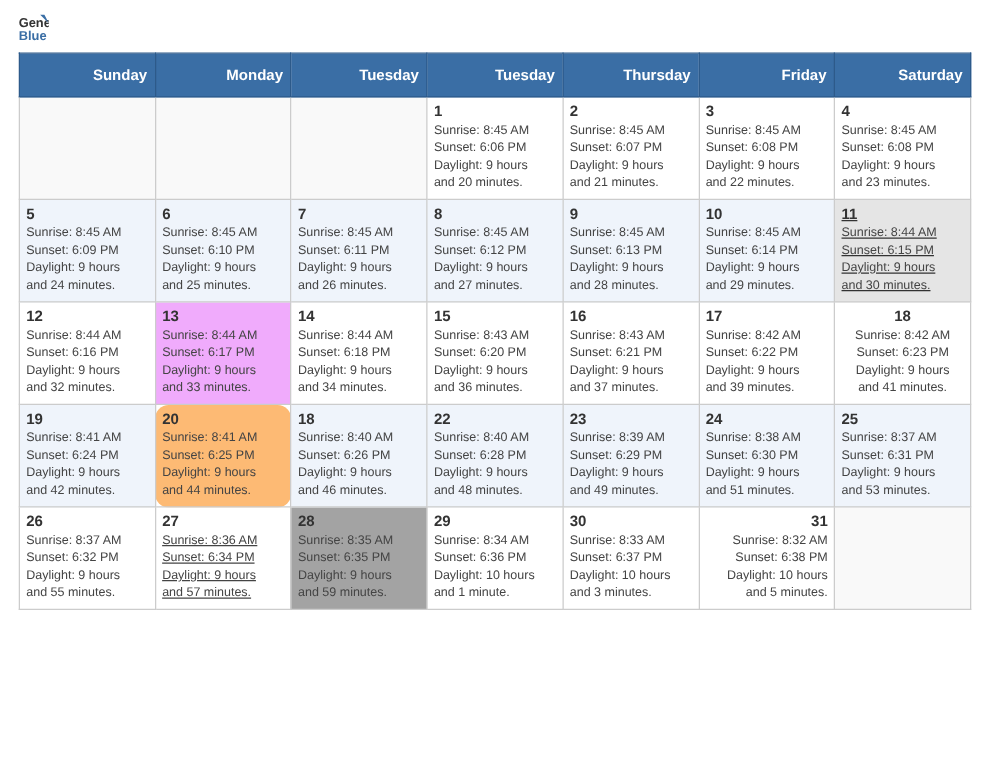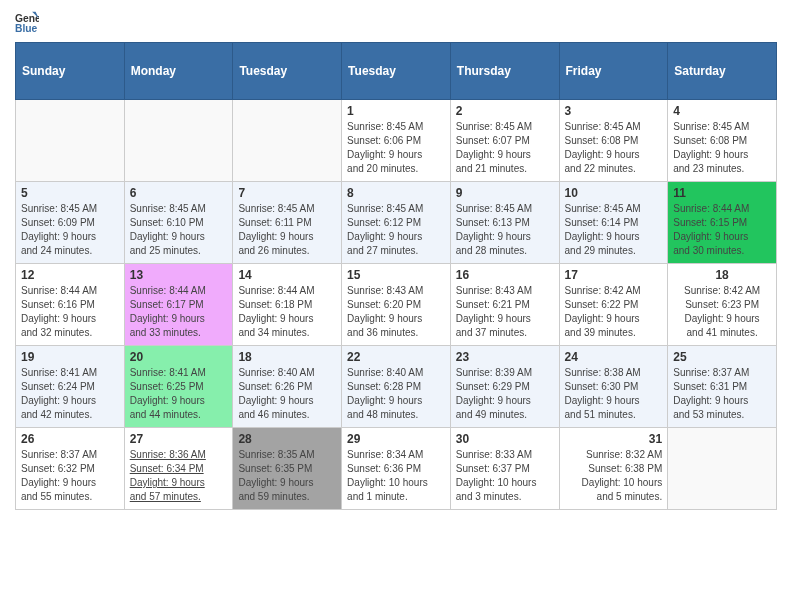--- a/index.html
+++ b/index.html
@@ -54,22 +54,22 @@
       font-size: 14px;
       color: #555;
     }
     .calendar {
       width: 100%;
       border-collapse: collapse;
     }
     .calendar th {
       background-color: #3a6ea5;
       color: #fff;
-      text-align: left;
-      padding: 21px 6px;
+      text-align: right;
+      padding: 10px 6px;
       font-size: 12px;
       font-weight: bold;
       border: 1px solid #2d5a8a;
     }
     .calendar td {
       vertical-align: top;
       padding: 4px 5px;
       border: 1px solid #ccc;
       width: calc(100% / 7);
       height: 82px;
@@ -205,21 +205,21 @@
 Daylight: 9 hours
 and 28 minutes.</div>
           </td>
           <td style="background: rgb(239, 244, 251);">
             <div class="day-number">10</div>
             <div class="day-info" style="white-space: pre-line;">Sunrise: 8:45 AM
 Sunset: 6:14 PM
 Daylight: 9 hours
 and 29 minutes.</div>
           </td>
-          <td style="background: #22c55e;">
+          <td style="background: #e5e5e5; text-decoration: underline;">
             <div class="day-number">11</div>
             <div class="day-info" style="white-space: pre-line;">Sunrise: 8:44 AM
 Sunset: 6:15 PM
 Daylight: 9 hours
 and 30 minutes.</div>
           </td>
         </tr>
         <tr class="week-row">
           <td style="background: rgb(255, 255, 255);">
             <div class="day-number">12</div>
@@ -272,21 +272,21 @@
           </td>
         </tr>
         <tr class="week-row">
           <td style="background: rgb(239, 244, 251);">
             <div class="day-number">19</div>
             <div class="day-info" style="white-space: pre-line;">Sunrise: 8:41 AM
 Sunset: 6:24 PM
 Daylight: 9 hours
 and 42 minutes.</div>
           </td>
-          <td style="background: #86efac;">
+          <td style="background: #fdba74; border-radius: 11px;">
             <div class="day-number">20</div>
             <div class="day-info" style="white-space: pre-line;">Sunrise: 8:41 AM
 Sunset: 6:25 PM
 Daylight: 9 hours
 and 44 minutes.</div>
           </td>
           <td style="background: rgb(239, 244, 251);">
             <div class="day-number">18</div>
             <div class="day-info" style="white-space: pre-line;">Sunrise: 8:40 AM
 Sunset: 6:26 PM

